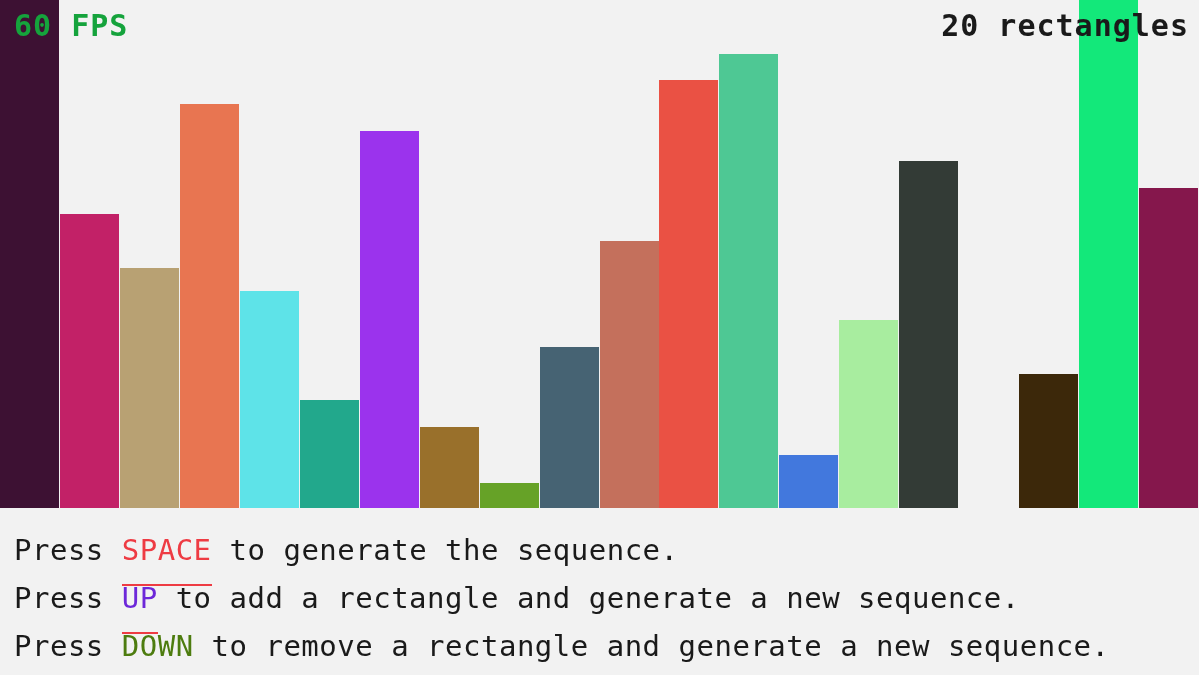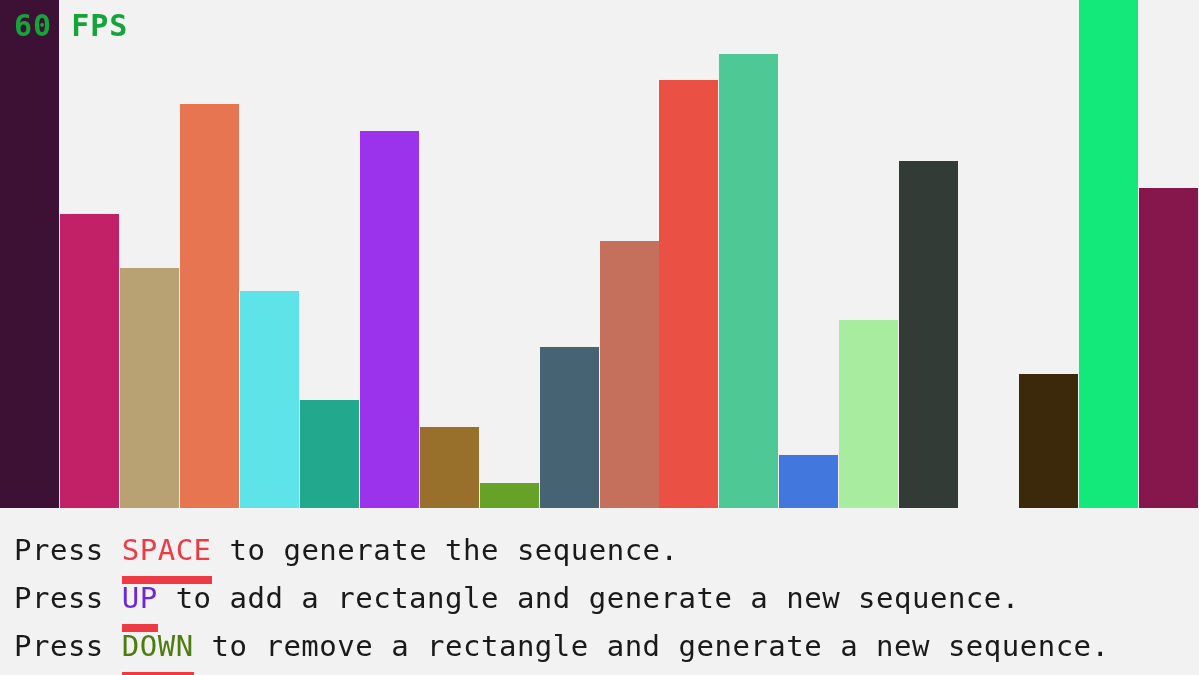--- a/index.html
+++ b/index.html
@@ -57,22 +57,22 @@
   }
   .instr-line {
     font-size:29px;
     line-height:48px;
     color:#1a1a1a;
     letter-spacing:0.5px;
     white-space:nowrap;
   }
   .key {
     color:#ee3b43;
-    border-bottom:8px solid #000000;
-    padding-bottom:9px;
+    border-bottom:2px solid #000000;
+    padding-bottom:17px;
   }
 </style>
 </head>
 <body>
 
 <div id="app" style="background: rgb(242, 242, 242);">
 
   <div id="chart">
       <div class="bar" style="left: 0px; width: 59px; height: 508px; background: rgb(61, 17, 51);"></div>
       <div class="bar" style="left: 60px; width: 59px; height: 294px; background: rgb(194, 33, 103);"></div>
@@ -90,20 +90,21 @@
       <div class="bar" style="left: 779px; width: 59px; height: 53px; background: rgb(66, 120, 221);"></div>
       <div class="bar" style="left: 839px; width: 59px; height: 188px; background: rgb(168, 237, 159);"></div>
       <div class="bar" style="left: 899px; width: 59px; height: 347px; background: rgb(51, 59, 54);"></div>
       <div class="bar" style="left: 1019px; width: 59px; height: 134px; background: rgb(60, 40, 10);"></div>
       <div class="bar" style="left: 1079px; width: 59px; height: 508px; background: rgb(19, 232, 122);"></div>
       <div class="bar" style="left: 1139px; width: 59px; height: 320px; background: rgb(133, 23, 76);"></div>
     </div>
 
   <div id="fps-counter" style="color: rgb(21, 163, 60);">60 FPS</div>
 
+  <div id="rect-count" style="color: rgb(26, 26, 26);">20 rectangles</div>
 
   <div id="instructions">
       <div class="instr-line"><span>Press </span><span class="key" style="color: rgb(238, 59, 67); border-bottom-color: rgb(238, 59, 67);">SPACE</span><span> to generate the sequence.</span></div>
       <div class="instr-line"><span>Press </span><span class="key" style="color: #6d28d9; border-bottom-color: rgb(238, 59, 67);">UP</span><span> to add a rectangle and generate a new sequence.</span></div>
       <div class="instr-line"><span>Press </span><span class="key" style="color: #4d7c0f; border-bottom-color: rgb(238, 59, 67); text-align: right;">DOWN</span><span> to remove a rectangle and generate a new sequence.</span></div>
     </div>
 
 </div>
 
 </body></html>

